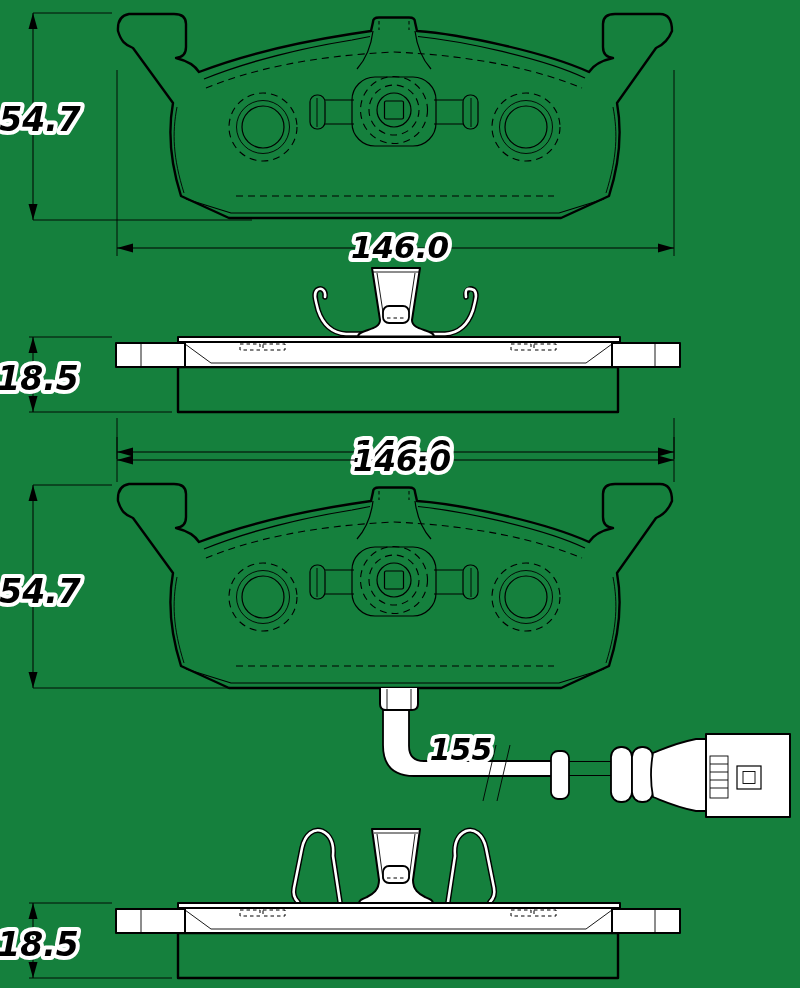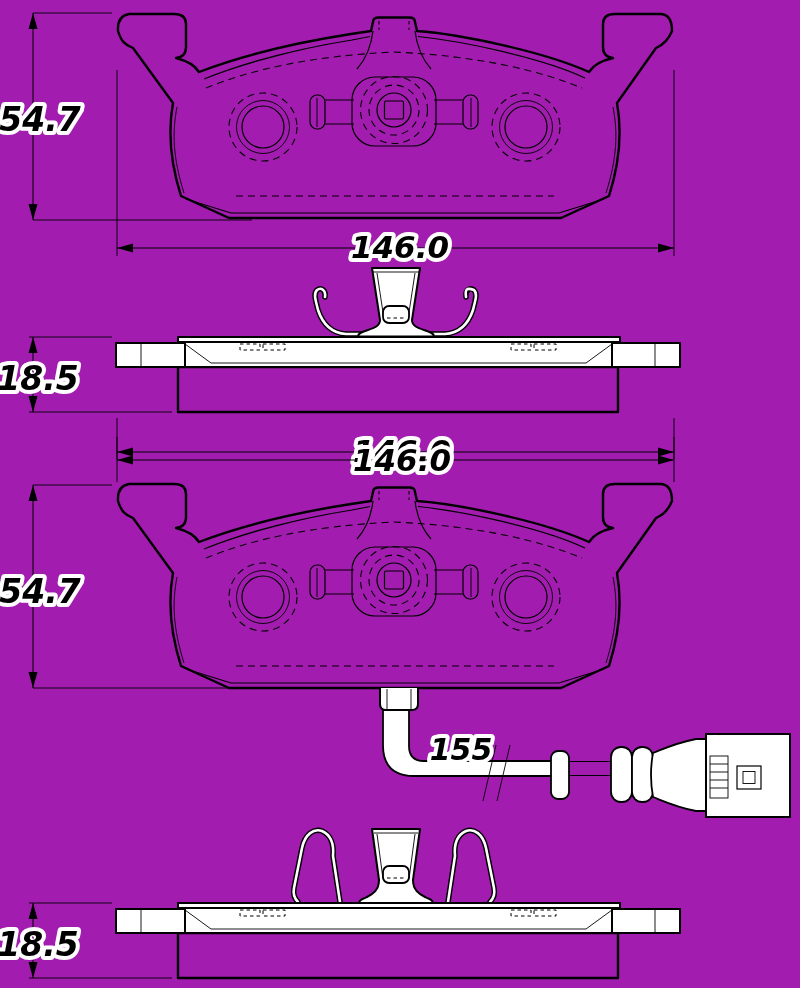--- a/index.html
+++ b/index.html
@@ -1,17 +1,17 @@
 <!DOCTYPE html>
 <html style="--wm: #c7c7c7; --ink: #000000;"><head>
 <meta charset="utf-8">
 <style>
   :root { --wm:#c7c7c7; --ink:#000000; }
   html,body { margin:0; padding:0; background:#fff; }
-  .stage { width:800px; height:988px; position:relative; background:#a21caf; }
+  .stage { width:800px; height:988px; position:relative; background:#15803d; }
   svg { display:block; }
   .dimlabel { font-family:"DejaVu Sans","Liberation Sans",sans-serif;
               font-style:italic; font-weight:bold; fill:var(--ink);
               paint-order:stroke fill; stroke:#fff; stroke-width:8px; stroke-linejoin:round; }
   .dim-lg { font-size:33px; }
   .dim-md { font-size:31px; }
   .dim-sm { font-size:30px; }
   .wm-big { font-family:"DejaVu Sans","Liberation Sans",sans-serif; font-style:italic; font-weight:bold; font-size:16px; }
   .wm-small { font-family:"DejaVu Sans","Liberation Sans",sans-serif; font-style:italic; font-weight:bold; font-size:4.6px; letter-spacing:0.45px; fill:var(--wm); }
   .ol   { fill:none; stroke:var(--ink); stroke-width:2.4; stroke-linejoin:round; }

